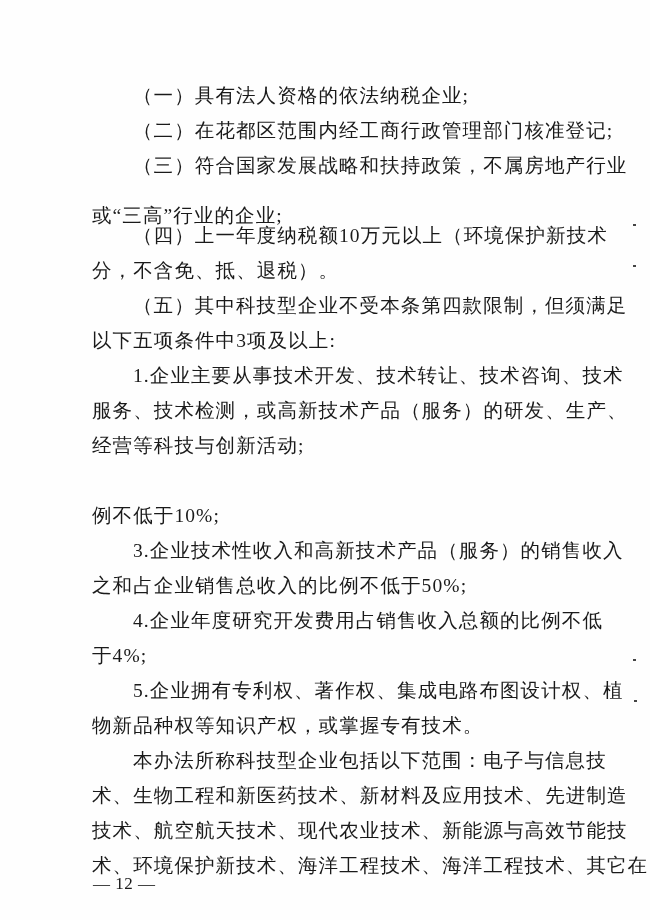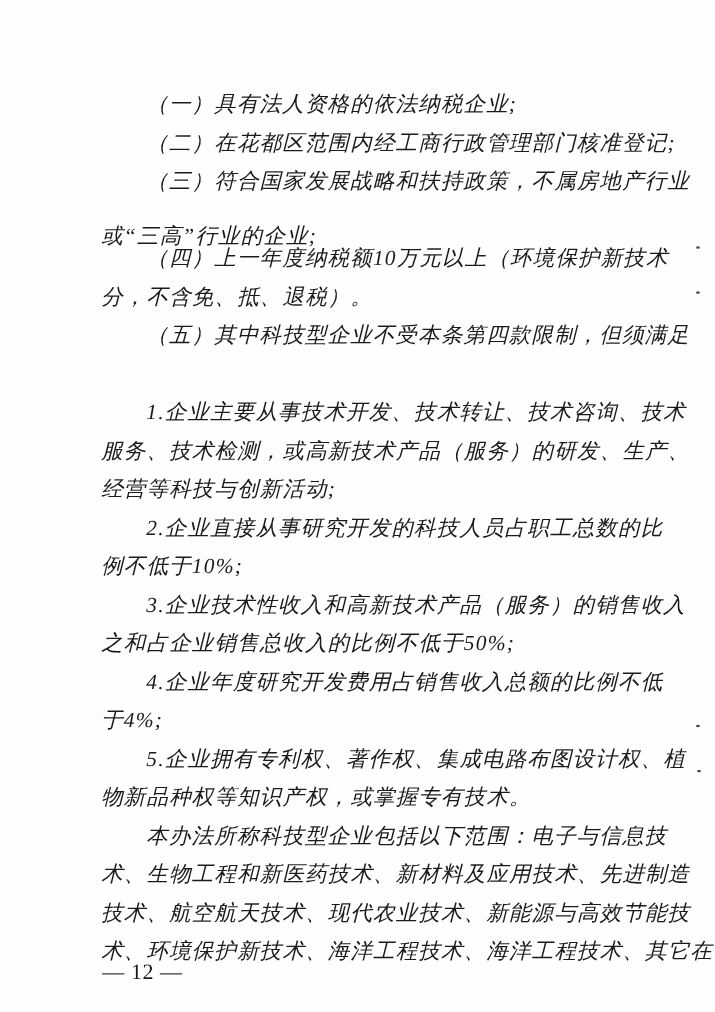--- a/index.html
+++ b/index.html
@@ -23,35 +23,34 @@
     }
     .line {
       position: absolute;
       left: 92px;
       width: 456px;
       height: 35px;
       line-height: 35px;
       font-size: 19.5px;
       letter-spacing: 1.1px;
       white-space: nowrap;
-      font-style: italic;
     }
     .line.indent {
       left: 92px;
       text-indent: 41px;
     }
     .line.justify {
       text-align: justify;
       text-align-last: justify;
     }
     .page-number {
       position: absolute;
       left: 93px;
       top: 832px;
-      font-size: 20px;
+      font-size: 17px;
       line-height: 24px;
       letter-spacing: 0.5px;
       white-space: nowrap;
     }
     .hole-dot {
       position: absolute;
       width: 3px;
       height: 2px;
       background: #444;
     }
@@ -61,24 +60,24 @@
 
 <div class="page">
 
   <div class="line indent" style="top:78px">（一）具有法人资格的依法纳税企业;</div>
   <div class="line indent justify" style="top:148px">（三）符合国家发展战略和扶持政策，不属房地产行业</div>
   <div class="line indent justify" style="top:113px">（二）在花都区范围内经工商行政管理部门核准登记;</div>
   <div class="line" style="top:198px">或“三高”行业的企业;</div>
   <div class="line indent justify" style="top:218px">（四）上一年度纳税额10万元以上（环境保护新技术</div>
   <div class="line" style="top:253px">分，不含免、抵、退税）。</div>
   <div class="line indent justify" style="top:288px">（五）其中科技型企业不受本条第四款限制，但须满足</div>
+  <div class="line" style="top:323px">以下五项条件中3项及以上:</div>
   <div class="line indent justify" style="top:358px">1.企业主要从事技术开发、技术转让、技术咨询、技术</div>
   <div class="line" style="top:428px">经营等科技与创新活动;</div>
   <div class="line justify" style="top:393px">服务、技术检测，或高新技术产品（服务）的研发、生产、</div>
-  <div class="line indent justify" style="top:463px">2.企业直接从事研究开发的科技人员占职工总数的比</div>
   <div class="line" style="top:498px">例不低于10%;</div>
   <div class="line indent justify" style="top:533px">3.企业技术性收入和高新技术产品（服务）的销售收入</div>
   <div class="line" style="top:568px">之和占企业销售总收入的比例不低于50%;</div>
   <div class="line indent justify" style="top:603px">4.企业年度研究开发费用占销售收入总额的比例不低</div>
   <div class="line" style="top:638px">于4%;</div>
   <div class="line indent justify" style="top:673px">5.企业拥有专利权、著作权、集成电路布图设计权、植</div>
   <div class="line" style="top:708px">物新品种权等知识产权，或掌握专有技术。</div>
   <div class="line indent justify" style="top:743px">本办法所称科技型企业包括以下范围：电子与信息技</div>
   <div class="line justify" style="top:778px">术、生物工程和新医药技术、新材料及应用技术、先进制造</div>
   <div class="line justify" style="top:813px">技术、航空航天技术、现代农业技术、新能源与高效节能技</div>

